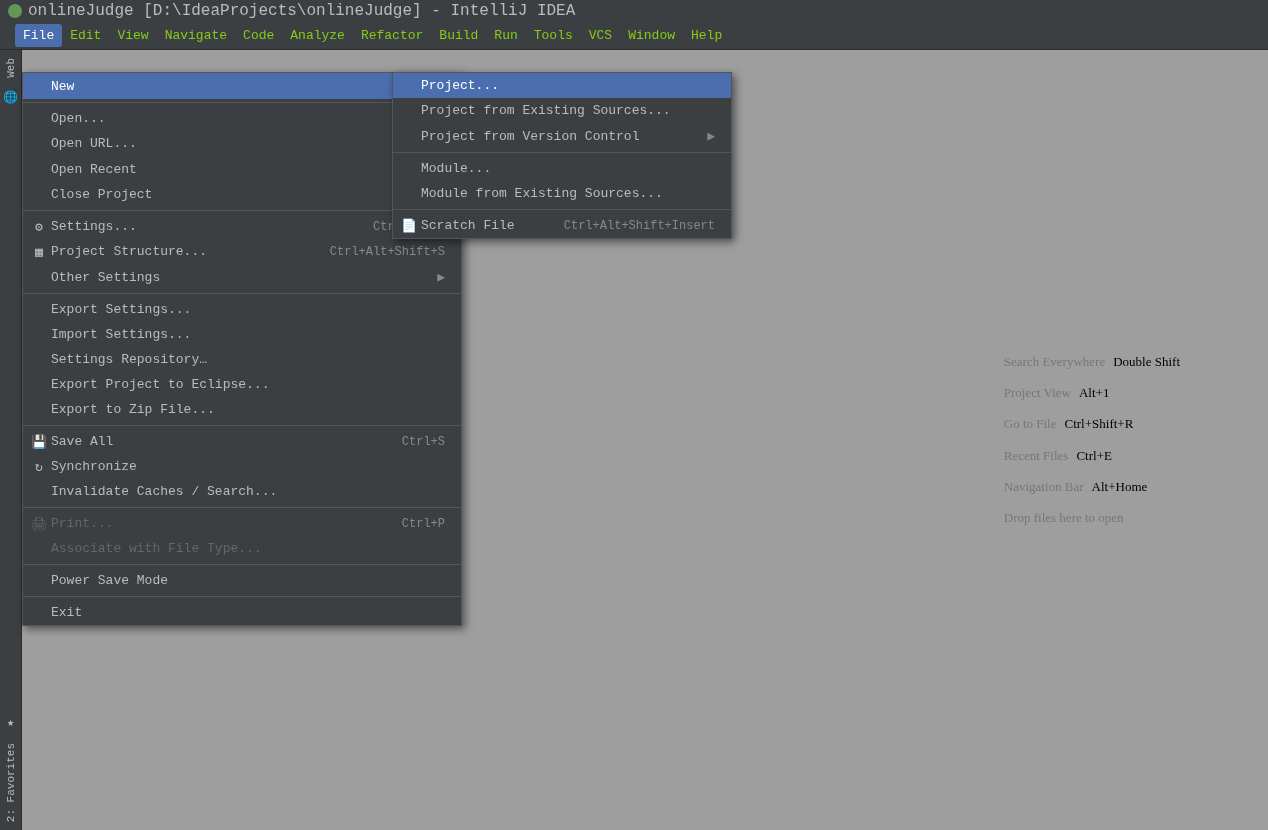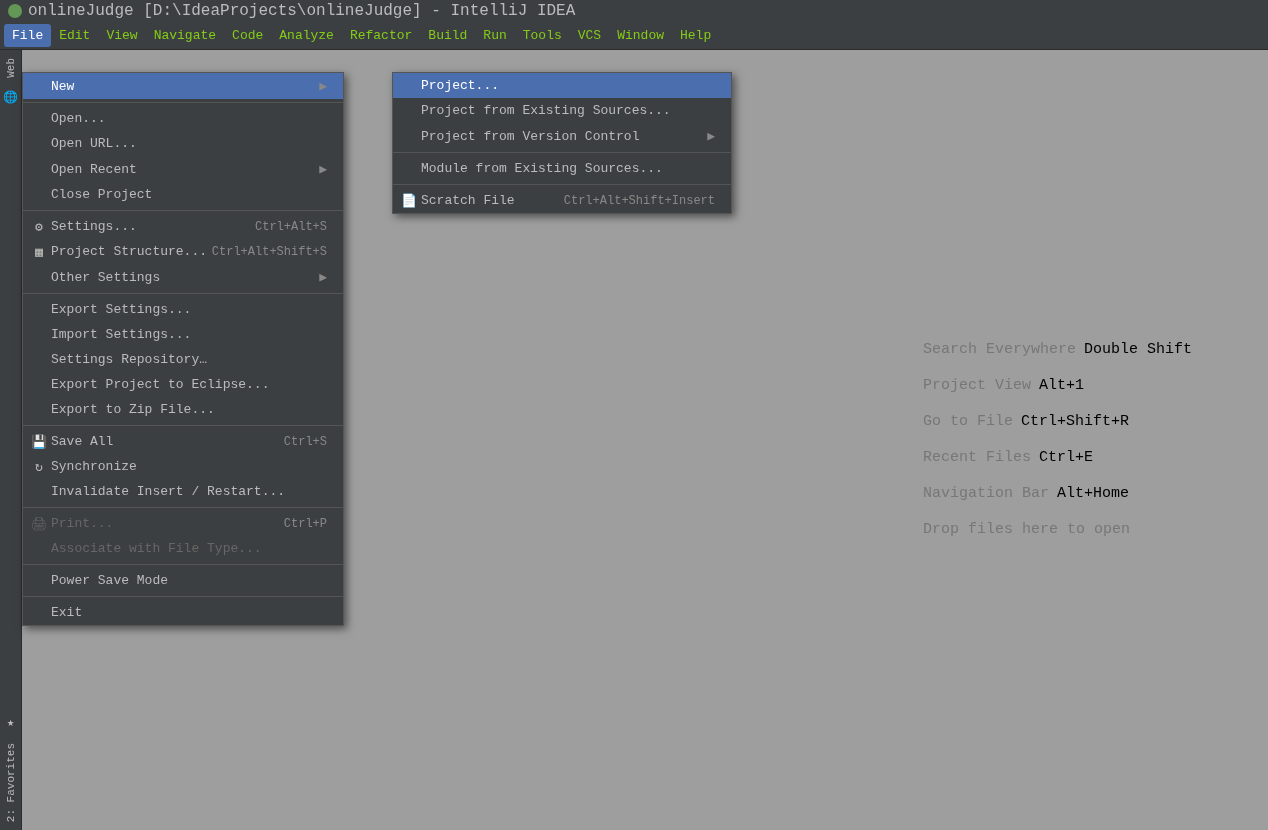--- a/index.html
+++ b/index.html
@@ -31,21 +31,21 @@
       margin-right: 6px;
       display: inline-block;
     }
 
     
     .menu-bar {
       background: #3C3F41;
       height: 28px;
       display: flex;
       align-items: center;
-      padding: 0 4px;
+      padding: 0 15px;
       border-bottom: 1px solid #2B2B2B;
     }
     .menu-item {
       color: #84cc16;
       padding: 4px 8px;
       font-size: 13px;
       cursor: pointer;
       border-radius: 3px;
       white-space: nowrap;
     }
@@ -97,45 +97,45 @@
     .content-area {
       flex: 1;
       background: #9E9E9E;
       display: flex;
       align-items: center;
       justify-content: center;
       position: relative;
     }
     .shortcuts-panel {
       position: absolute;
-      right: 76px;
+      right: 88px;
       top: 50%;
       transform: translateY(-50%);
       color: #777777;
-      font-size: 15px;
+      font-size: 13px;
       line-height: 2.4;
-      font-family: Liberation Mono, monospace;
+      font-family: Liberation Serif, serif;
     }
     .shortcut-line {
       display: flex;
       align-items: center;
       gap: 8px;
     }
     .shortcut-key {
       color: #000000;
     }
 
     
     .file-menu-dropdown {
       position: absolute;
       top: 22px;
       left: 0;
       background: #3C3F41;
       border: 1px solid #555555;
-      width: 322px;
+      width: 440px;
       z-index: 100;
       box-shadow: 3px 3px 8px rgba(0,0,0,0.5);
     }
     .dropdown-item {
       display: flex;
       align-items: center;
       padding: 5px 16px 5px 28px;
       color: #BBBBBB;
       cursor: pointer;
       font-size: 13px;
@@ -286,21 +286,21 @@
       <div class="dropdown-separator"></div>
       <div class="dropdown-item">
         <span class="dropdown-item-icon">💾</span>
         Save All
         <span class="shortcut">Ctrl+S</span>
       </div>
       <div class="dropdown-item">
         <span class="dropdown-item-icon">↻</span>
         Synchronize
       </div>
-      <div class="dropdown-item">Invalidate Insert / Restart...</div>
+      <div class="dropdown-item">Invalidate Caches / Search...</div>
       <div class="dropdown-separator"></div>
       <div class="dropdown-item disabled">
         <span class="dropdown-item-icon">🖨</span>
         Print...
         <span class="shortcut">Ctrl+P</span>
       </div>
       <div class="dropdown-item disabled">Associate with File Type...</div>
       <div class="dropdown-separator"></div>
       <div class="dropdown-item">Power Save Mode</div>
       <div class="dropdown-separator"></div>
@@ -308,20 +308,21 @@
     </div>
 
     <div class="new-submenu">
       <div class="dropdown-item highlighted">Project...</div>
       <div class="dropdown-item">Project from Existing Sources...</div>
       <div class="dropdown-item">
         Project from Version Control
         <span class="arrow">▶</span>
       </div>
       <div class="dropdown-separator"></div>
+      <div class="dropdown-item">Module...</div>
       <div class="dropdown-item">Module from Existing Sources...</div>
       <div class="dropdown-separator"></div>
       <div class="dropdown-item">
         <span class="dropdown-item-icon">📄</span>
         Scratch File
         <span class="shortcut">Ctrl+Alt+Shift+Insert</span>
       </div>
     </div>
 
   </div>

